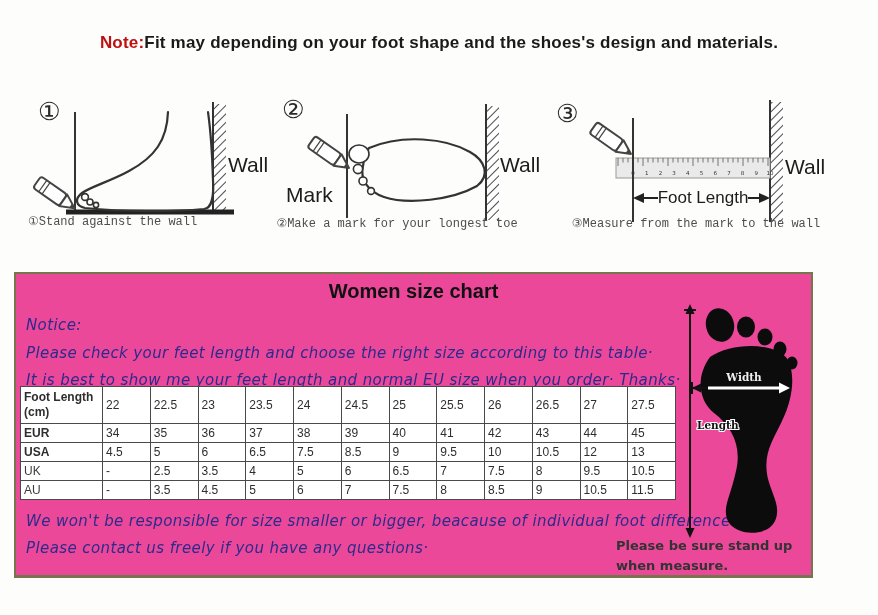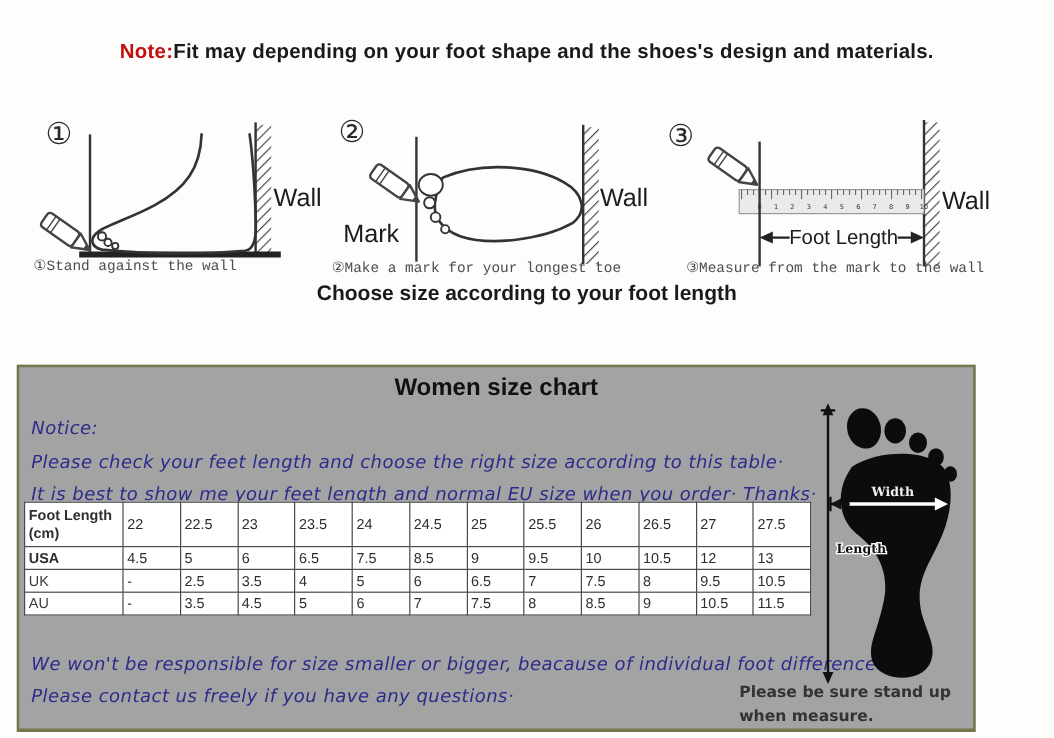--- a/index.html
+++ b/index.html
@@ -15,22 +15,22 @@
   .ln{stroke:#333;stroke-width:2;fill:none;}
   .foot-outline{fill:none;stroke:#333;stroke-width:2.2;stroke-linecap:round;stroke-linejoin:round;}
   .toe{fill:#fff;stroke:#333;stroke-width:1.6;}
   .wall-label{font-size:21px;fill:#1c1c1c;}
   .circ-num{font-size:25px;fill:#2a2a2a;font-family:"DejaVu Sans",sans-serif;}
   .ruler-num{font-size:5.5px;fill:#333;text-anchor:middle;font-family:"DejaVu Sans",sans-serif;}
   .fl-label{font-size:17px;fill:#1c1c1c;text-anchor:middle;}
   .caption{font-size:12px;color:#4d4d4d;font-family:Liberation Mono, monospace;}
   .choose-line{top:234px;left:0;width:878px;text-align:center;font-size:17.5px;font-weight:bold;color:#1a1a1a;}
   
-  .chart-box{left:14px;top:272px;width:795px;height:301px;background:#a3a3a3;
-             border:2px solid #75754e;border-bottom-width:3px;margin-top:32px;}
+  .chart-box{left:14px;top:272px;width:795px;height:301px;background:#ec4899;
+             border:2px solid #75754e;border-bottom-width:3px;}
   .chart-title{top:6px;left:0;width:100%;text-align:center;font-size:20px;font-weight:bold;color:#111;}
   .notice{font-family:"DejaVu Sans",sans-serif;font-style:italic;color:#2b2b8c;font-size:15px;
           letter-spacing:0.4px;white-space:nowrap;}
   
   table.size-table{position:absolute;left:4px;top:112px;width:656px;border-collapse:collapse;
                    table-layout:fixed;background:#fff;}
   table.size-table th,table.size-table td{border:1px solid #4a4a4a;font-size:12px;color:#2e2e2e;
                    padding:1px 3px;text-align:left;vertical-align:middle;}
   table.size-table th{font-weight:bold;width:75px;line-height:1.25;}
   table.size-table th.normal{font-weight:normal;color:#3c3c3c;}
@@ -121,21 +121,20 @@
     <rect x="110" y="99" width="90" height="21" fill="#fdfdfb"></rect>
     <text x="155" y="115" class="fl-label">Foot Length</text>
     <use href="#pencil" transform="translate(45.3,39.6) rotate(35)"></use>
     <text x="237" y="86" class="wall-label" font-size="19">Wall</text>
   </svg>
 
   <div class="pos caption" style="left:28px;top:214px;width:250px">①Stand against the wall</div>
   <div class="pos caption" style="left:566px;top:216px;width:260px;text-align:center">③Measure from the mark to the wall</div>
   <div class="pos caption" style="left:262px;top:216px;width:270px;text-align:center">②Make a mark for your longest toe</div>
 
-  <div class="pos choose-line">Choose size according to your foot length</div>
 
   <div class="pos chart-box">
     <div class="pos chart-title">Women size chart</div>
 
     <div class="pos notice" style="left:10px;top:42px">Notice:</div>
     <div class="pos notice" style="left:10px;top:70px">Please check your feet length and choose the right size according to this table·</div>
     <div class="pos notice" style="left:10px;top:97px">It is best to show me your feet length and normal EU size when you order· Thanks·</div>
 
     <table class="size-table">
       <tbody>
@@ -146,20 +145,35 @@
             <td>23</td>
             <td>23.5</td>
             <td>24</td>
             <td>24.5</td>
             <td>25</td>
             <td>25.5</td>
             <td>26</td>
             <td>26.5</td>
             <td>27</td>
             <td>27.5</td>
+          </tr>
+          <tr>
+            <th>EUR</th>
+            <td>34</td>
+            <td>35</td>
+            <td>36</td>
+            <td>37</td>
+            <td>38</td>
+            <td>39</td>
+            <td>40</td>
+            <td>41</td>
+            <td>42</td>
+            <td>43</td>
+            <td>44</td>
+            <td>45</td>
           </tr>
           <tr>
             <th>USA</th>
             <td>4.5</td>
             <td>5</td>
             <td>6</td>
             <td>6.5</td>
             <td>7.5</td>
             <td>8.5</td>
             <td>9</td>

